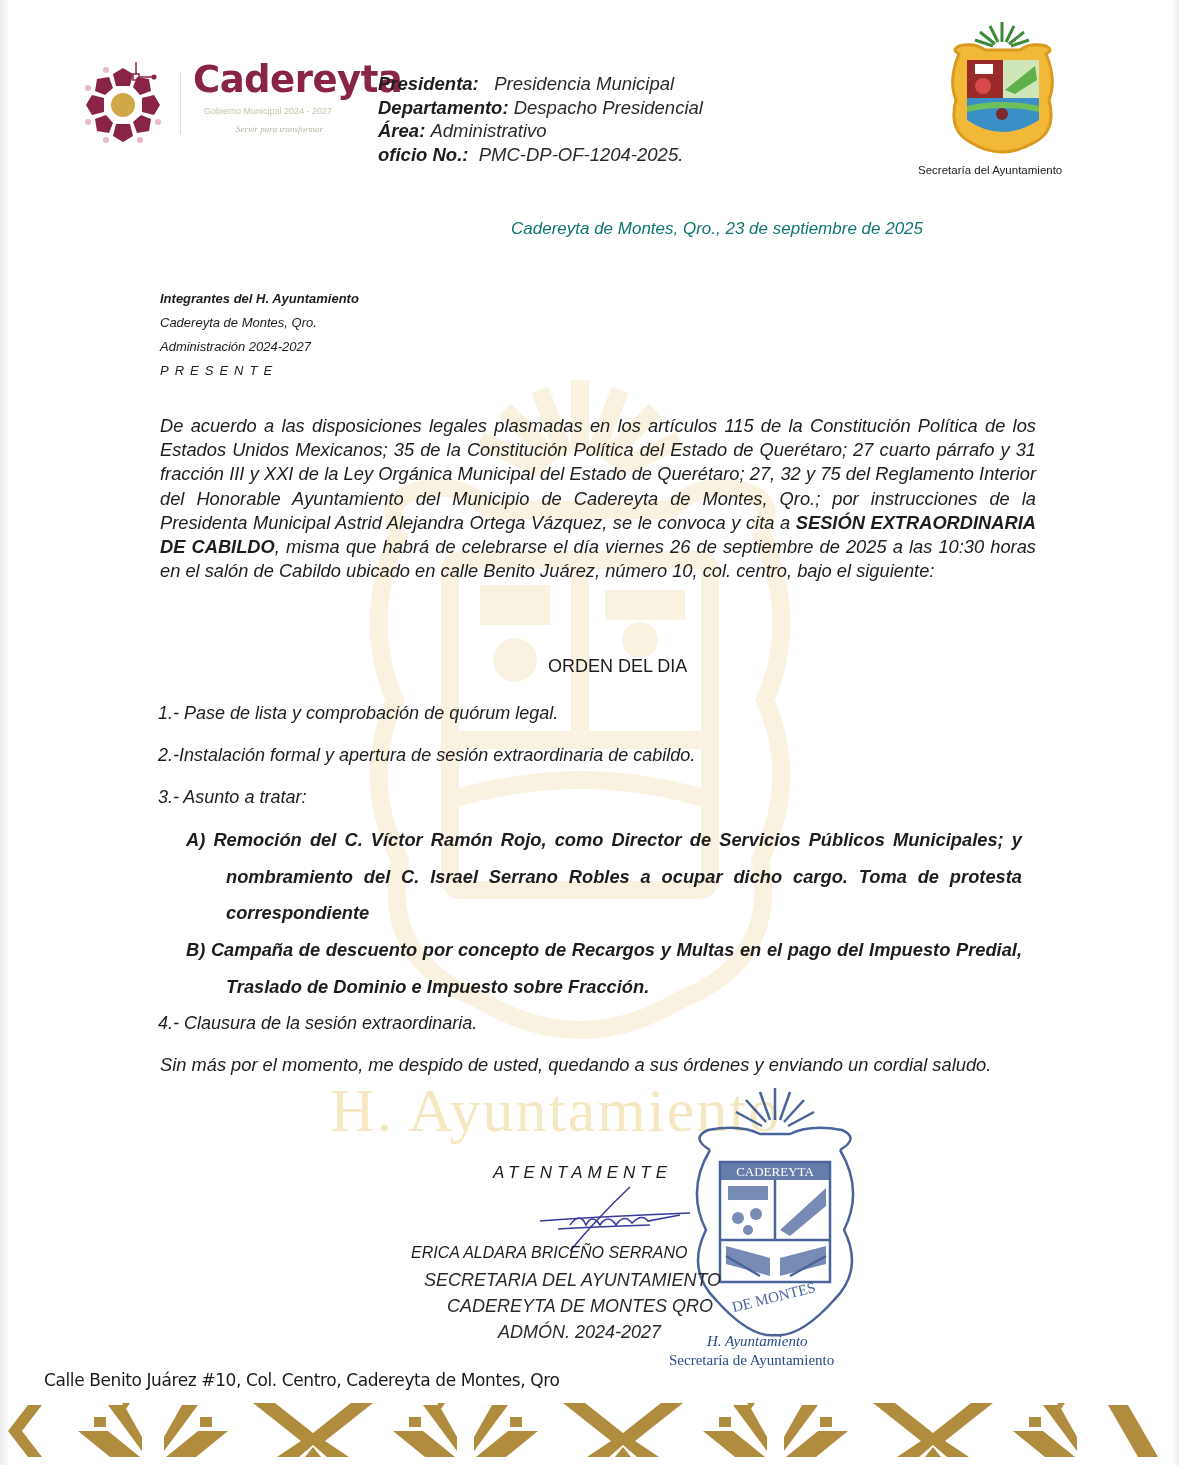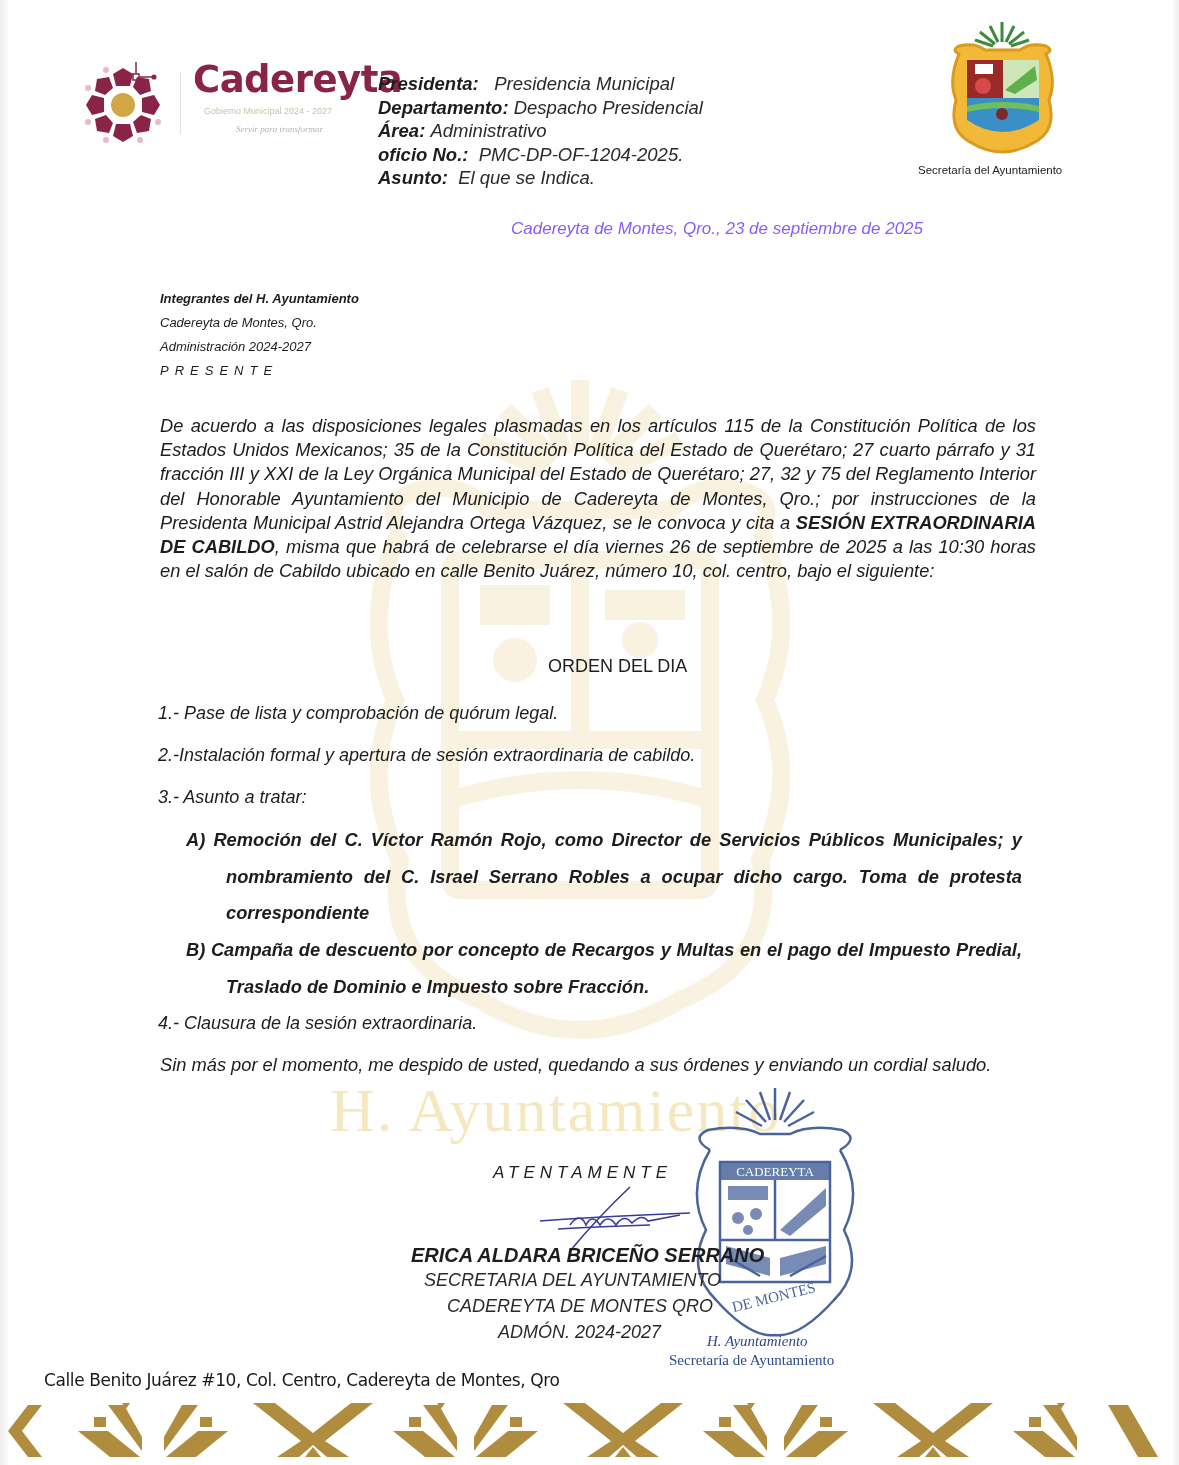--- a/index.html
+++ b/index.html
@@ -24,39 +24,39 @@
   .brand-tagline { position: absolute; left: 236px; top: 124px; font-size: 9px; color: #b8b3a6; font-style: italic; font-family: "Liberation Serif", serif; }
 
   .meta { position: absolute; left: 378px; top: 72px; font-size: 18.5px; line-height: 23.5px; }
   .meta-row { white-space: nowrap; }
   .meta-label { font-weight: bold; font-style: italic; }
   .meta-value { font-style: italic; color: #2a2a2a; }
 
   .crest { position: absolute; left: 945px; top: 20px; width: 115px; height: 140px; }
   .crest-caption { position: absolute; left: 918px; top: 164px; font-size: 11.5px; color: #222; }
 
-  .date-line { position: absolute; left: 511px; top: 219px; font-size: 17px; font-style: italic; color: #8b5cf6; }
+  .date-line { position: absolute; left: 511px; top: 219px; font-size: 17px; font-style: italic; color: #0f766e; }
 
   .addressee { position: absolute; left: 160px; top: 287px; font-size: 13px; line-height: 24px; font-style: italic; }
   .addressee .bold { font-weight: bold; }
   .addressee .spaced { letter-spacing: 6px; }
 
   .body-par { position: absolute; left: 160px; top: 414px; width: 876px; font-size: 18.3px; line-height: 24.2px; font-style: italic; text-align: justify; }
   .body-par b { font-weight: bold; }
 
   .orden { position: absolute; left: 548px; top: 656px; font-size: 18px; }
 
   .item { position: absolute; left: 158px; font-size: 18px; font-style: italic; white-space: nowrap; }
   .subitem { position: absolute; left: 186px; width: 836px; font-size: 18.3px; line-height: 36.5px; font-weight: bold; font-style: italic; }
   .subitem .hang { display: block; padding-left: 40px; text-indent: -40px; text-align: justify; }
 
   .closing { position: absolute; left: 160px; top: 1053px; width: 880px; font-size: 18.3px; line-height: 24px; font-style: italic; }
   .atentamente { position: absolute; left: 493px; top: 1163px; font-size: 17px; letter-spacing: 5px; font-style: italic; }
   .signature { position: absolute; left: 530px; top: 1185px; width: 170px; height: 70px; }
-  .signer-name { position: absolute; left: 411px; top: 1244px; font-size: 20px; font-weight: bold; font-style: italic; white-space: nowrap; }
+  .signer-name { position: absolute; left: 411px; top: 1244px; font-size: 16px; font-weight: normal; font-style: italic; white-space: nowrap; }
   .signer-line { position: absolute; font-size: 18px; font-style: italic; white-space: nowrap; color: #2a2a2a; }
 
   .seal { position: absolute; left: 680px; top: 1080px; width: 190px; height: 270px; opacity: 0.85; }
   .seal-text-1 { position: absolute; left: 707px; top: 1333px; font-family: "Liberation Serif", serif; font-style: italic; font-size: 15px; color: #2b4a8a; }
   .seal-text-2 { position: absolute; left: 669px; top: 1352px; font-family: "Liberation Serif", serif; font-size: 15px; color: #2b4a8a; }
 
   .footer-address { position: absolute; left: 44px; top: 1370px; font-size: 17px; color: #1a1a1a; font-family: "DejaVu Sans", sans-serif; letter-spacing: -0.4px; }
   .footer-band { position: absolute; left: 8px; top: 1395px; width: 1165px; height: 65px; }
 </style>
 </head>
@@ -124,24 +124,20 @@
     <span class="meta-label">Departamento:</span>
     <span class="meta-value">Despacho Presidencial</span>
   </div>
   <div class="meta-row">
     <span class="meta-label">Área:</span>
     <span class="meta-value">Administrativo</span>
   </div>
   <div class="meta-row">
     <span class="meta-label">oficio No.:</span>&nbsp;
     <span class="meta-value">PMC-DP-OF-1204-2025.</span>
-  </div>
-  <div class="meta-row">
-    <span class="meta-label">Asunto:</span>&nbsp;
-    <span class="meta-value">El que se Indica.</span>
   </div>
 </div>
 
 <svg class="crest" viewBox="0 0 115 140">
   <g stroke="#3d8a3a" stroke-width="3" fill="none">
     <path d="M57 2 L57 22 M45 6 L53 22 M69 6 L61 22 M35 12 L50 24 M79 12 L64 24 M30 20 L48 26 M84 20 L66 26"></path>
   </g>
   <path d="M14 34 Q6 30 14 26 Q30 22 40 30 L75 30 Q85 22 101 26 Q109 30 101 34 Q112 60 104 80 Q112 110 90 122 Q57 142 25 122 Q3 110 11 80 Q3 60 14 34 Z" fill="#f2b838" stroke="#d99a1e" stroke-width="3"></path>
   <rect x="22" y="40" width="36" height="38" fill="#9a2a2a"></rect>
   <rect x="58" y="40" width="36" height="38" fill="#cfe6b8"></rect>

